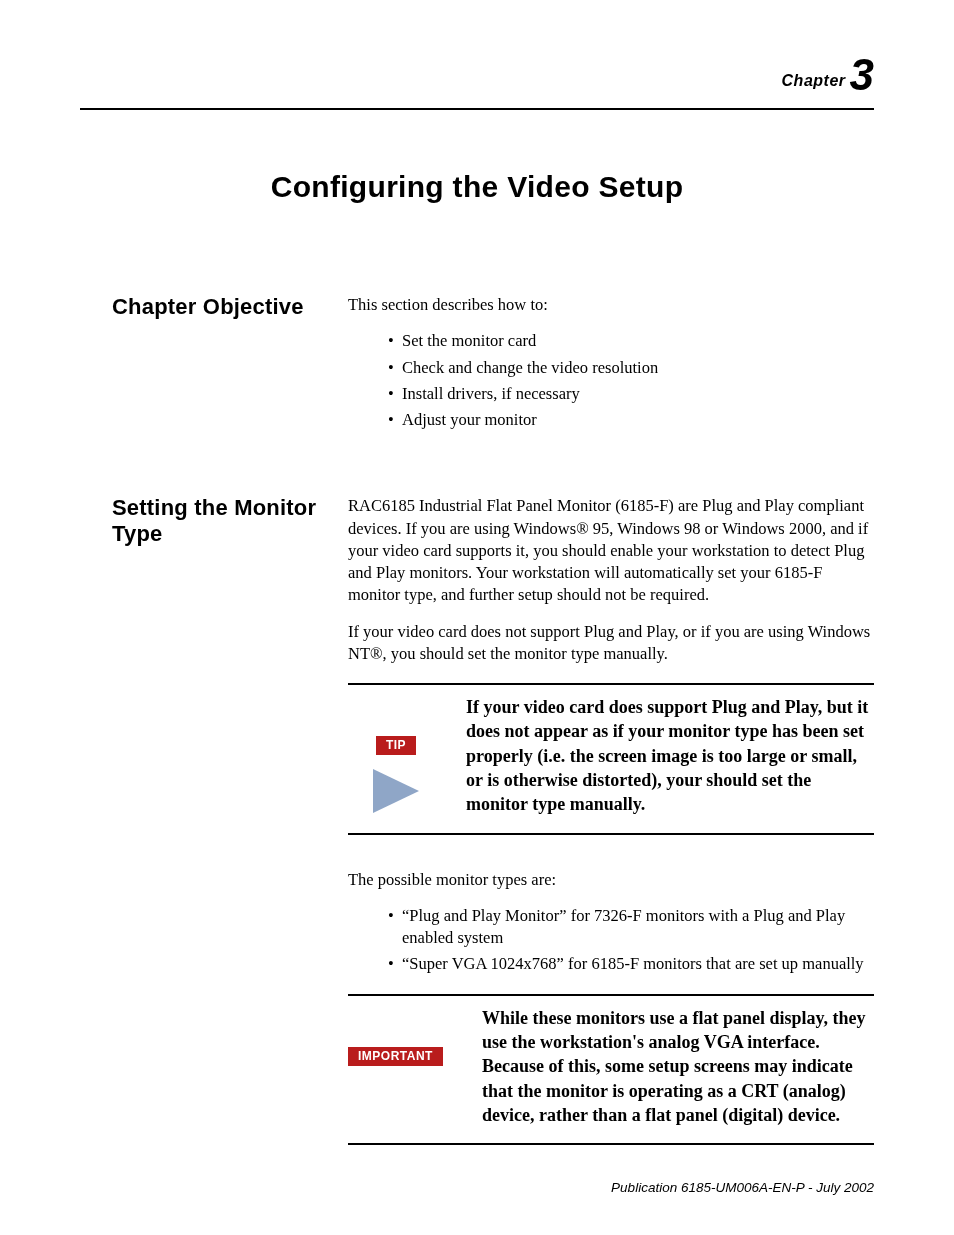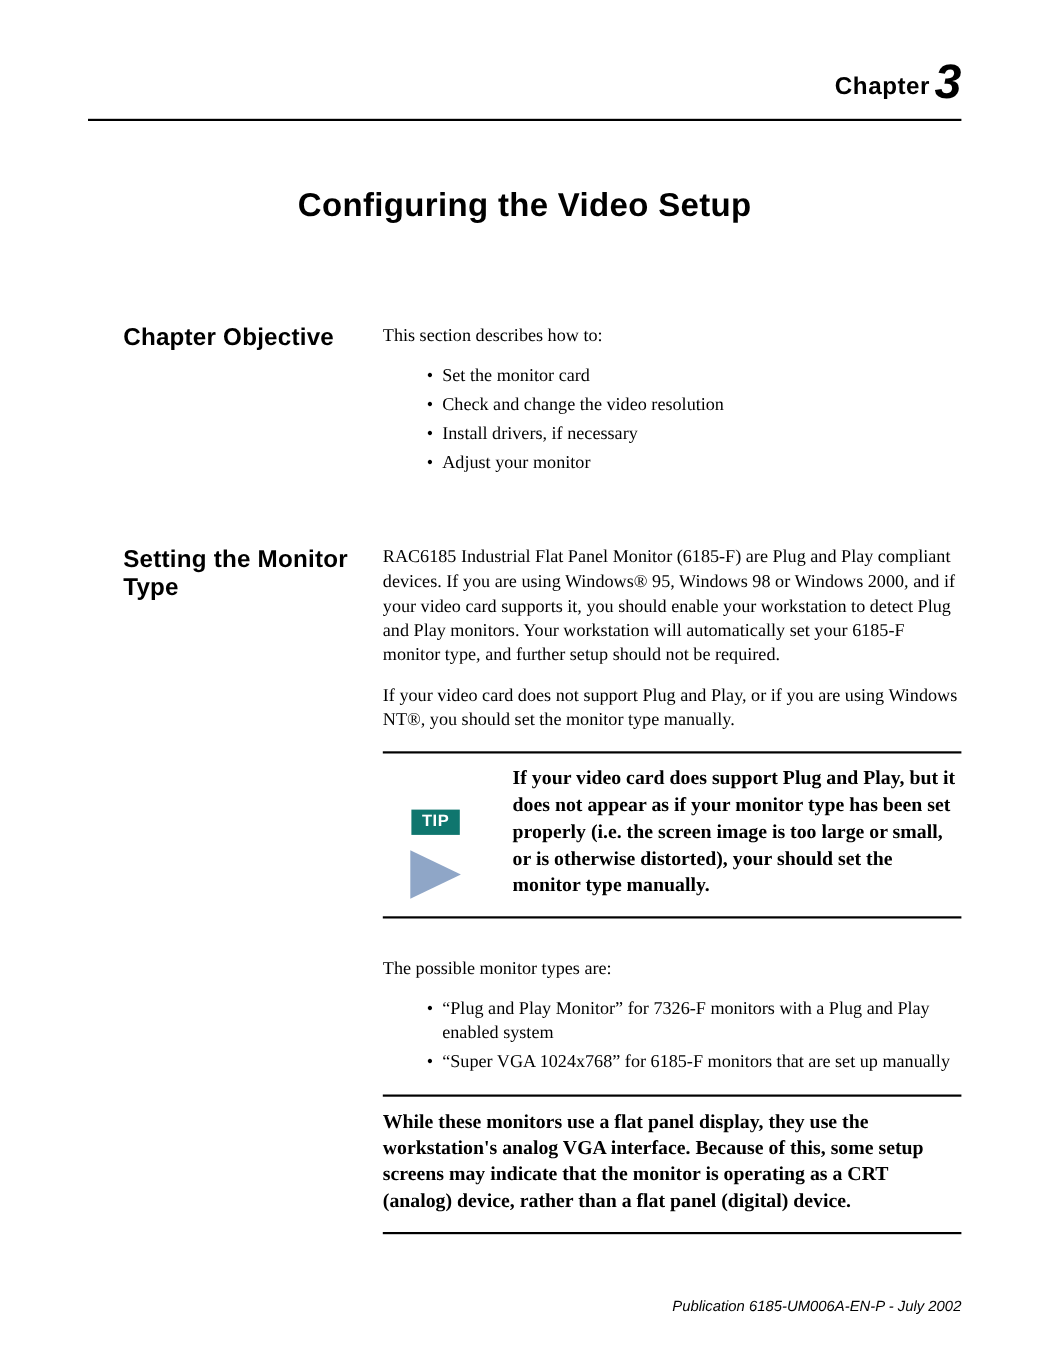--- a/index.html
+++ b/index.html
@@ -14,21 +14,22 @@
     .page {
       padding: 50px 80px 40px 80px;
     }
     .header {
       text-align: right;
       margin-bottom: 8px;
     }
     .chapter-label {
       font-family: "Arial Narrow", Arial, sans-serif;
       font-weight: bold;
-      font-size: 22px;
+      font-style: italic;
+      font-size: 16px;
       letter-spacing: 0.5px;
     }
     .chapter-number {
       font-family: "Arial Narrow", Arial, sans-serif;
       font-weight: bold;
       font-style: italic;
       font-size: 44px;
       vertical-align: -4px;
       margin-left: 4px;
     }
@@ -92,25 +93,25 @@
       margin-top: 18px;
       margin-bottom: 34px;
     }
     .callout-left {
       width: 96px;
       flex: 0 0 96px;
       position: relative;
     }
     .callout-label {
       display: inline-block;
-      background: #0f766e;
+      background: #b91c1c;
       color: #fff;
       font-family: "Arial Narrow", Arial, sans-serif;
       font-weight: bold;
-      font-size: 15px;
+      font-size: 12px;
       padding: 1px 10px 2px 10px;
       letter-spacing: 0.5px;
       margin-top: 41px;
     }
     .tip-label-wrap { text-align: center; }
     .tip-arrow {
       margin: 14px auto 0 auto;
       width: 0; height: 0;
       border-top: 22px solid transparent;
       border-bottom: 22px solid transparent;
@@ -175,20 +176,23 @@
         <div class="callout-right">If your video card does support Plug and Play, but it does not appear as if your monitor type has been set properly (i.e. the screen image is too large or small, or is otherwise distorted), your should set the monitor type manually.</div>
       </div>
 
       <p>The possible monitor types are:</p>
       <ul>
         <li>“Plug and Play Monitor” for 7326-F monitors with a Plug and Play enabled system</li>
         <li>“Super VGA 1024x768” for 6185-F monitors that are set up manually</li>
       </ul>
 
       <div class="callout important">
+        <div class="callout-left">
+          <span class="callout-label">IMPORTANT</span>
+        </div>
         <div class="callout-right">While these monitors use a flat panel display, they use the workstation's analog VGA interface. Because of this, some setup screens may indicate that the monitor is operating as a CRT (analog) device, rather than a flat panel (digital) device.</div>
       </div>
 
     </div>
   </div>
 
 </div>
 
 <div class="footer">Publication 6185-UM006A-EN-P - July 2002</div>
 

